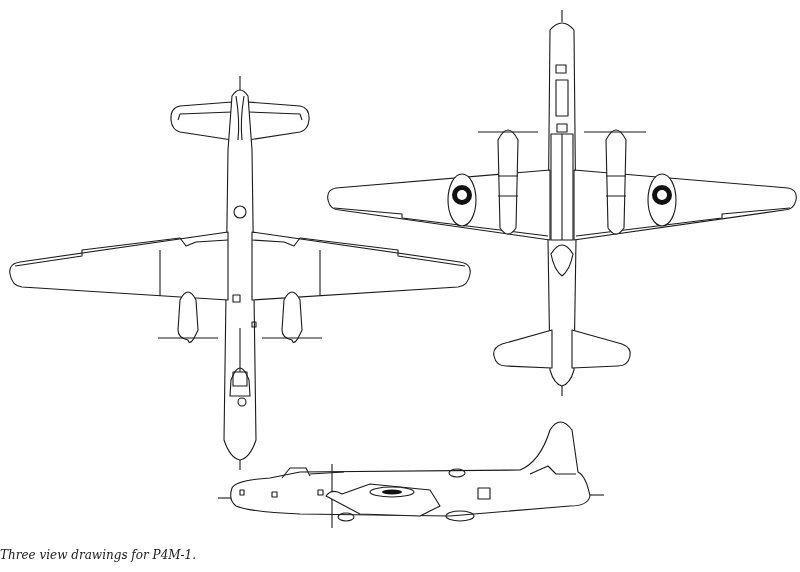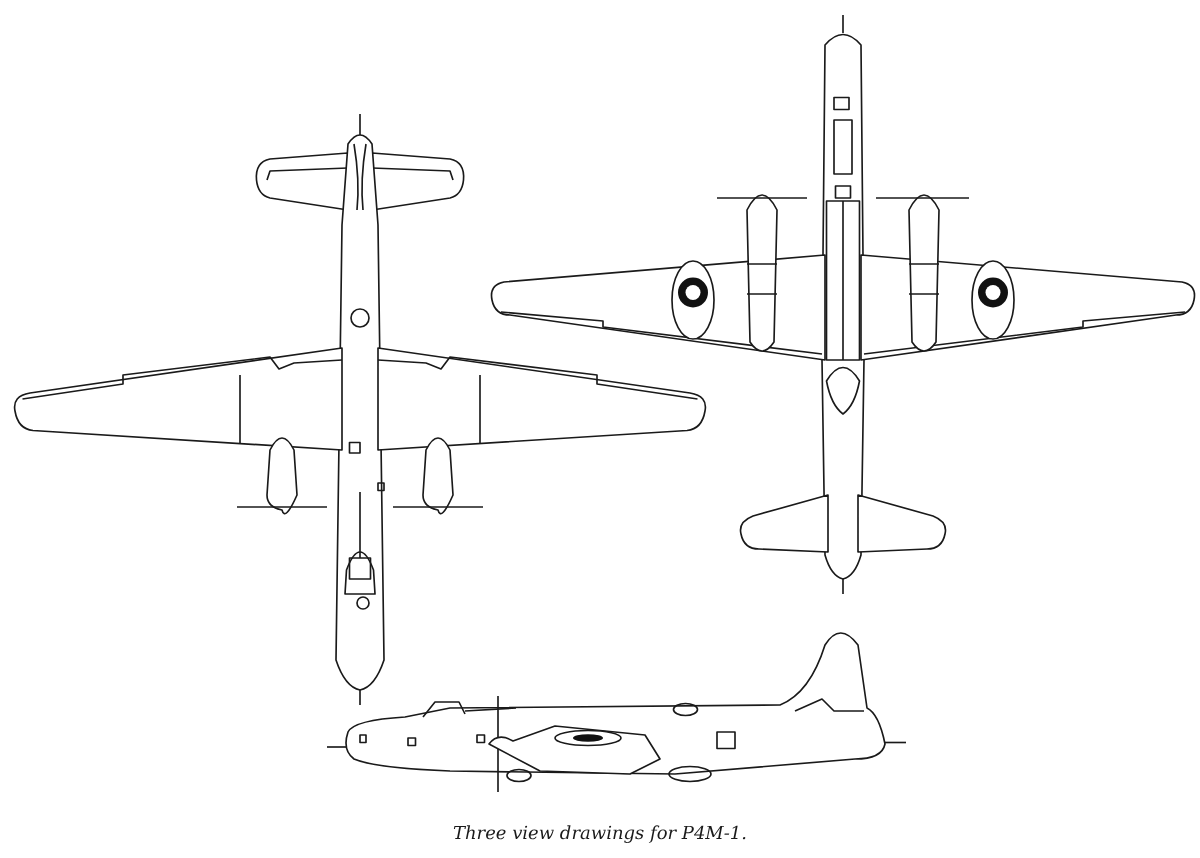--- a/index.html
+++ b/index.html
@@ -1,20 +1,20 @@
 <!DOCTYPE html>
 <html><head>
 <meta charset="utf-8">
 <style>
   html, body { margin: 0; padding: 0; background: #ffffff; }
   body { width: 800px; height: 572px; position: relative; overflow: hidden; }
   .figure { position: absolute; left: 0; top: 0; width: 800px; height: 572px; }
   .figure svg { position: absolute; left: 0; top: 0; }
   .caption {
-    position: absolute; left: 0; top: 548px; width: 800px; text-align: center;
+    position: absolute; left: 0; top: 548px; width: 800px; 
     font-family: "DejaVu Serif", "Liberation Serif", serif; font-style: italic;
     font-size: 12px; color: #1a1a1a;
   }
   svg .ln { fill: #fff; stroke: #1a1a1a; stroke-width: 1.1; stroke-linejoin: round; }
   svg .ol { fill: none; stroke: #1a1a1a; stroke-width: 1.1; stroke-linejoin: round; }
   svg .blk { fill: #111; stroke: none; }
 </style>
 </head>
 <body>
 

